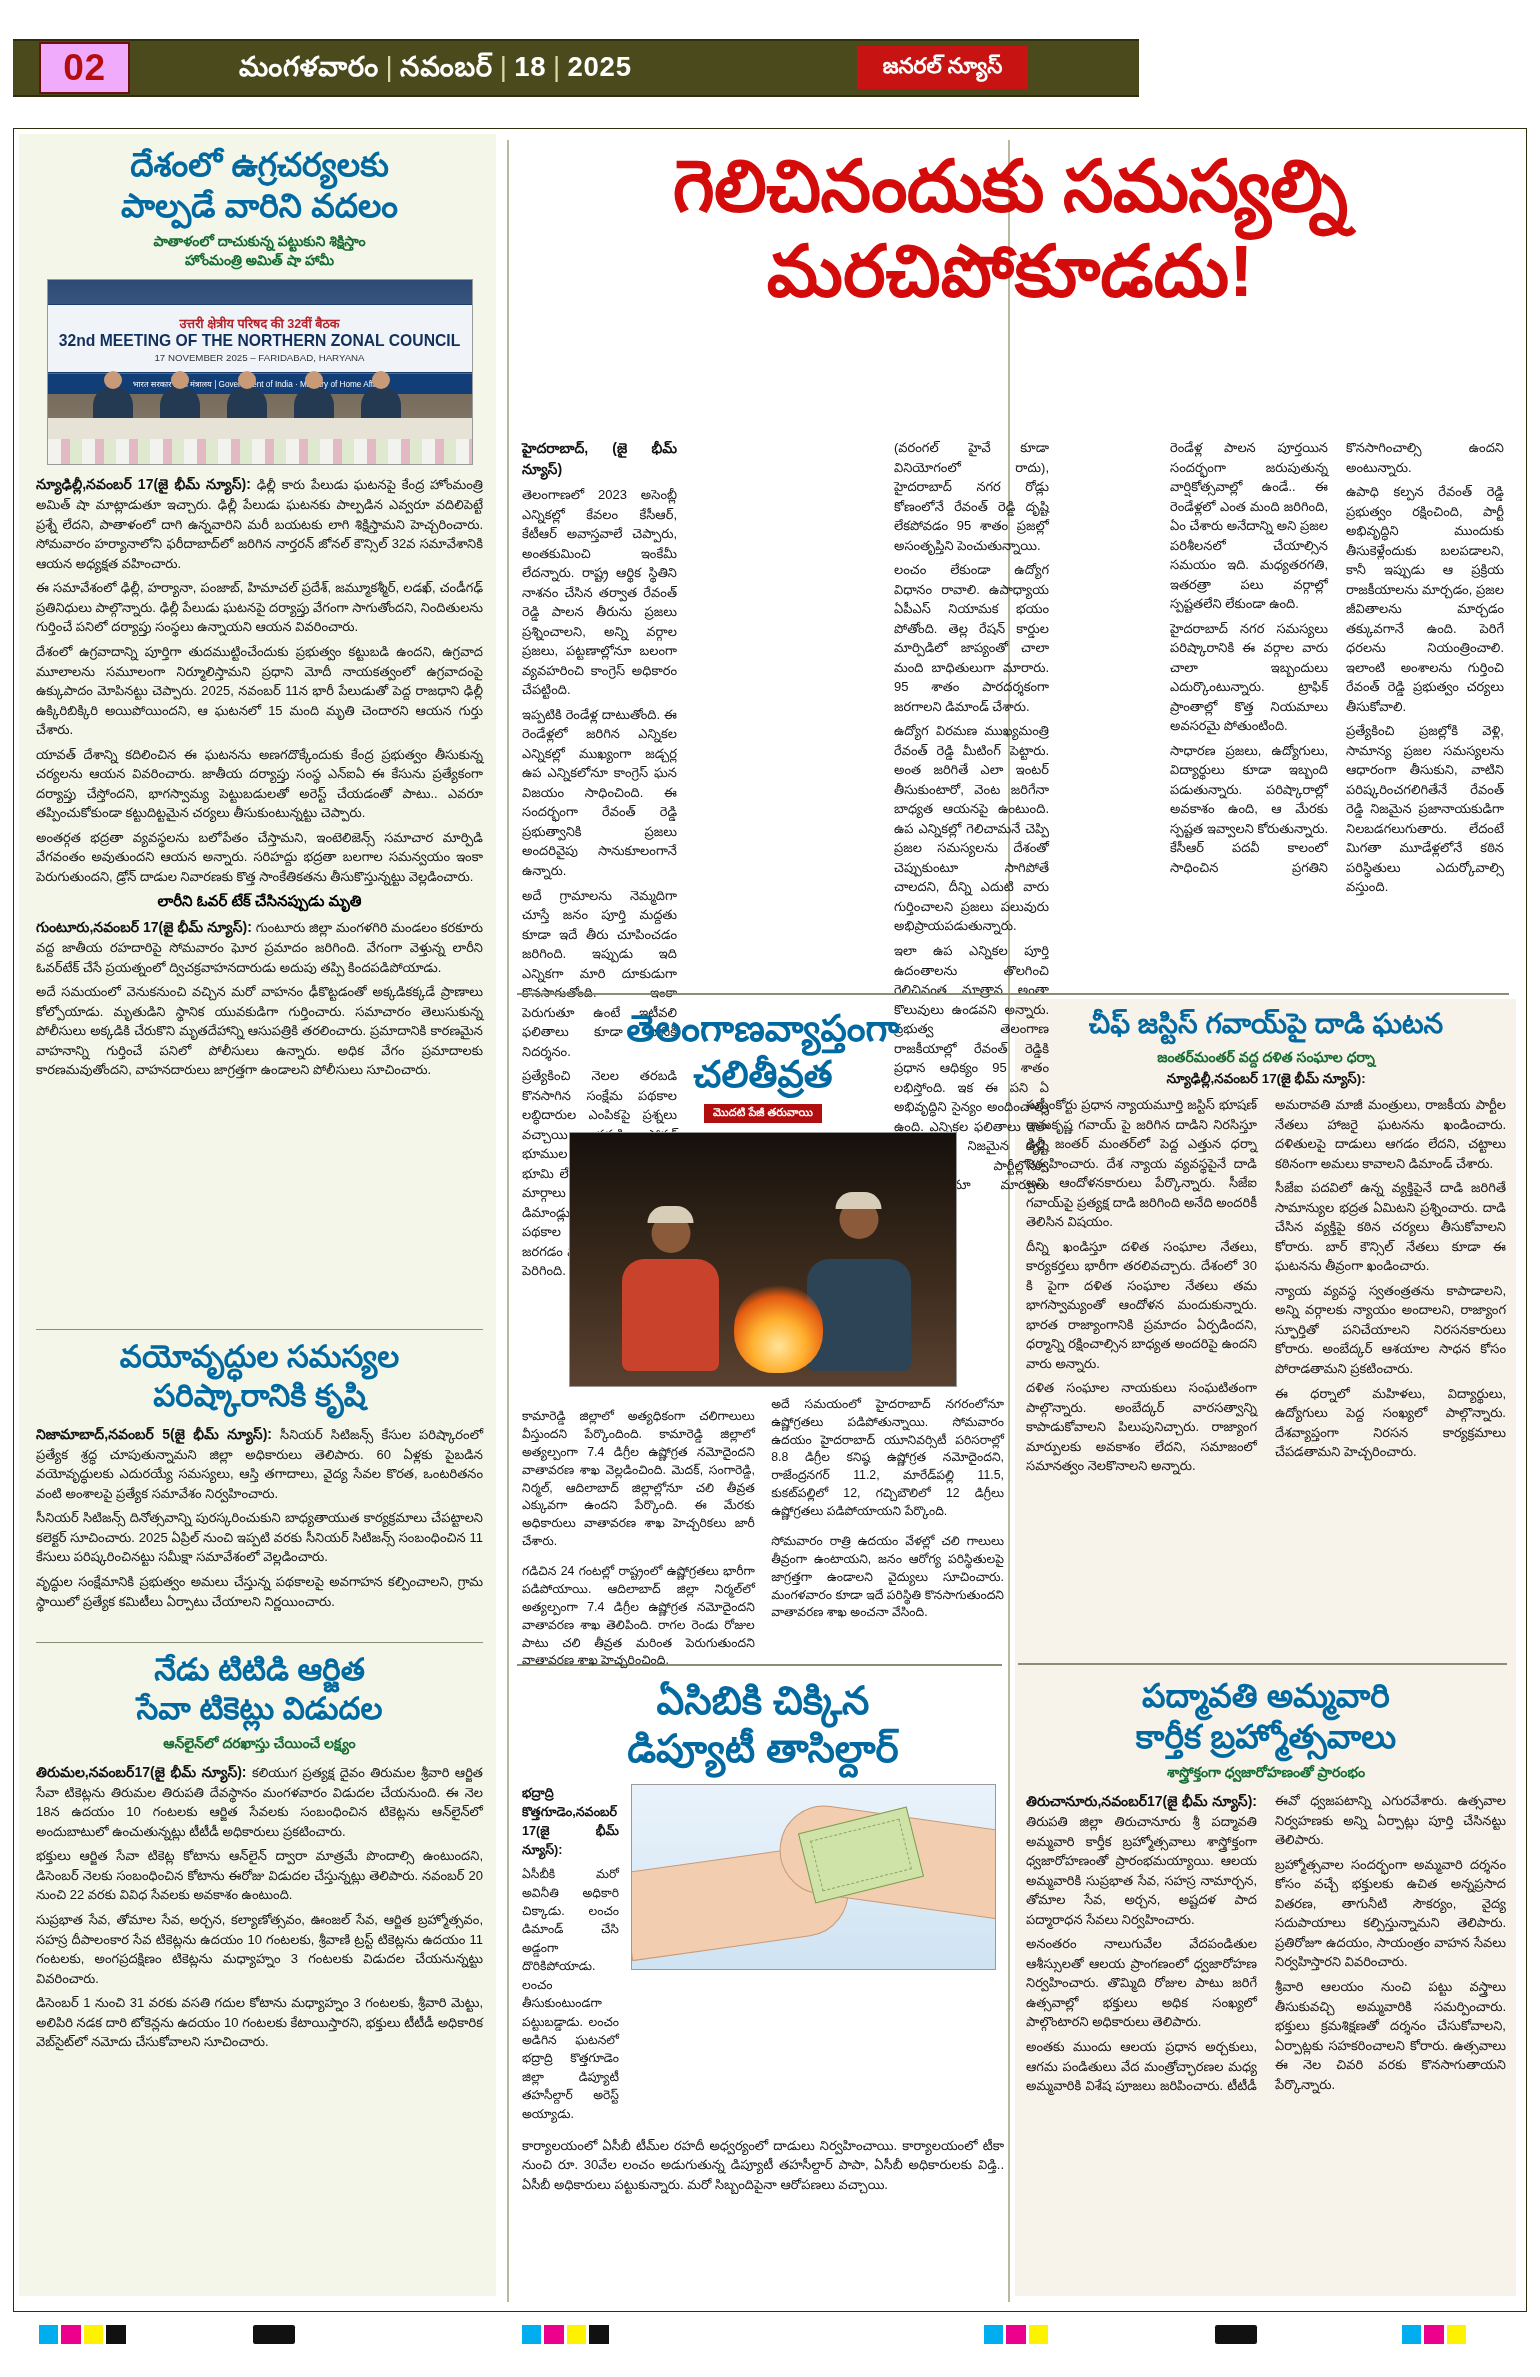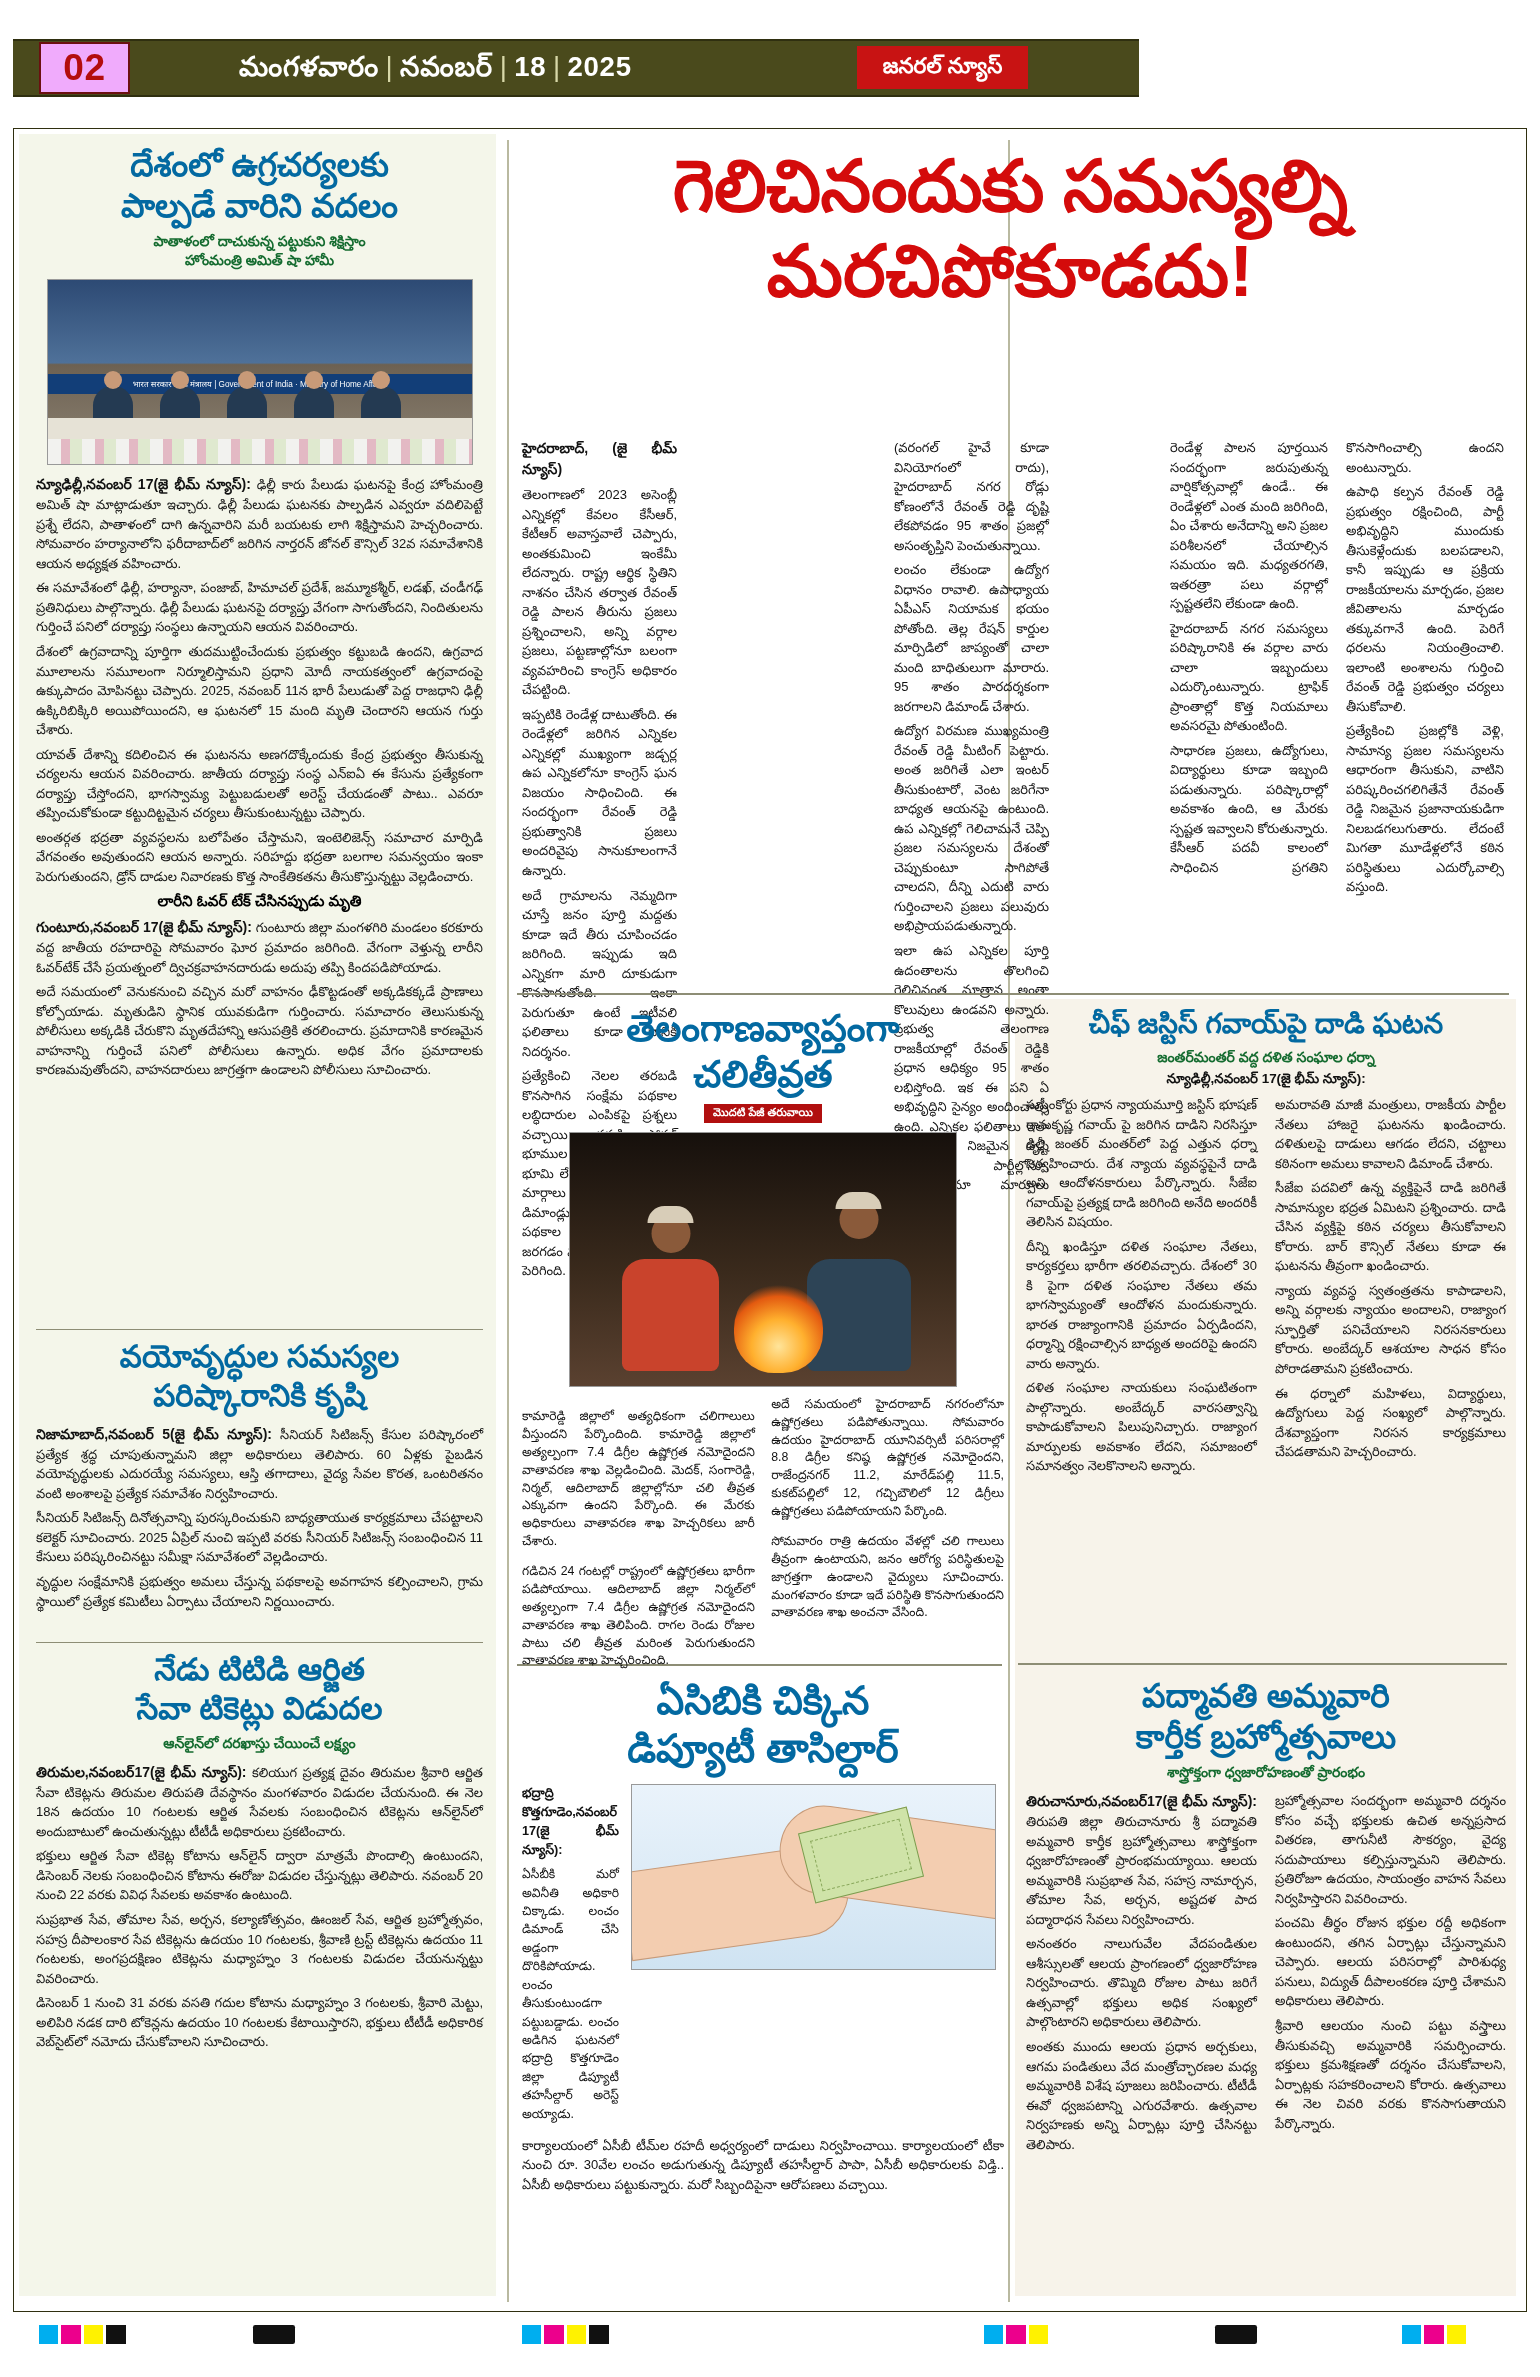--- a/index.html
+++ b/index.html
@@ -241,20 +241,25 @@
 <div class="divider-v" style="left:507px; top:140px; height:2162px;"></div>
 <div class="divider-v" style="left:1008px; top:140px; height:2162px;"></div>
 
 <div class="col" style="left:36px; top:146px; width:447px;">
   <div class="tel-head-dark" style="font-size:33px;">దేశంలో ఉగ్రచర్యలకు</div>
   <div class="tel-head-dark" style="font-size:33px; margin-top:3px;">పాల్పడే వారిని వదలం</div>
   <div class="kicker" style="margin-top:7.5px;">పాతాళంలో దాచుకున్న పట్టుకుని శిక్షిస్తాం</div>
   <div class="kicker">హోంమంత్రి అమిత్ షా హామీ</div>
 
   <div class="photo ph1" style="margin:9px auto 0 auto;">
+    <div class="banner">
+      <div class="l1">उत्तरी क्षेत्रीय परिषद की 32वीं बैठक</div>
+      <div class="l2">32nd MEETING OF THE NORTHERN ZONAL COUNCIL</div>
+      <div class="l3">17 NOVEMBER 2025 – FARIDABAD, HARYANA</div>
+    </div>
     <div class="ribbon">भारत सरकार · गृह मंत्रालय | Government of India · Ministry of Home Affairs</div>
     <div class="people">
       <div class="p" style="left:45px;"></div>
       <div class="p" style="left:112px;"></div>
       <div class="p" style="left:179px;"></div>
       <div class="p" style="left:246px;"></div>
       <div class="p" style="left:313px;"></div>
     </div>
     <div class="table"></div>
     <div class="flowers"></div>
@@ -405,21 +410,20 @@
 <div class="col" style="left:1026px; top:1677px; width:480px;">
   <div class="tel-head-dark" style="font-size:33px;">పద్మావతి అమ్మవారి</div>
   <div class="tel-head-dark" style="font-size:33px; margin-top:3px;">కార్తీక బ్రహ్మోత్సవాలు</div>
   <div class="kicker" style="margin-top:7.5px;">శాస్త్రోక్తంగా ధ్వజారోహణంతో ప్రారంభం</div>
   <div class="body-txt" style="margin-top:9px; column-count:2; column-gap:18px;">
     <p><span class="byline">తిరుచానూరు,నవంబర్17(జై భీమ్ న్యూస్):</span>
       <span>తిరుపతి జిల్లా తిరుచానూరు శ్రీ పద్మావతి అమ్మవారి కార్తీక బ్రహ్మోత్సవాలు శాస్త్రోక్తంగా ధ్వజారోహణంతో ప్రారంభమయ్యాయి. ఆలయ అమ్మవారికి సుప్రభాత సేవ, సహస్ర నామార్చన, తోమాల సేవ, అర్చన, అష్టదళ పాద పద్మారాధన సేవలు నిర్వహించారు.</span></p>
     <p>అనంతరం నాలుగువేల వేదపండితుల ఆశీస్సులతో ఆలయ ప్రాంగణంలో ధ్వజారోహణ నిర్వహించారు. తొమ్మిది రోజుల పాటు జరిగే ఉత్సవాల్లో భక్తులు అధిక సంఖ్యలో పాల్గొంటారని అధికారులు తెలిపారు.</p>
     <p>అంతకు ముందు ఆలయ ప్రధాన అర్చకులు, ఆగమ పండితులు వేద మంత్రోచ్ఛారణల మధ్య అమ్మవారికి విశేష పూజలు జరిపించారు. టీటీడీ ఈవో ధ్వజపటాన్ని ఎగురవేశారు. ఉత్సవాల నిర్వహణకు అన్ని ఏర్పాట్లు పూర్తి చేసినట్టు తెలిపారు.</p>
     <p>బ్రహ్మోత్సవాల సందర్భంగా అమ్మవారి దర్శనం కోసం వచ్చే భక్తులకు ఉచిత అన్నప్రసాద వితరణ, తాగునీటి సౌకర్యం, వైద్య సదుపాయాలు కల్పిస్తున్నామని తెలిపారు. ప్రతిరోజూ ఉదయం, సాయంత్రం వాహన సేవలు నిర్వహిస్తారని వివరించారు.</p>
-    <p>పంచమి తీర్థం రోజున భక్తుల రద్దీ అధికంగా ఉంటుందని, తగిన ఏర్పాట్లు చేస్తున్నామని చెప్పారు. ఆలయ పరిసరాల్లో పారిశుధ్య పనులు, విద్యుత్ దీపాలంకరణ పూర్తి చేశామని అధికారులు తెలిపారు.</p>
     <p>శ్రీవారి ఆలయం నుంచి పట్టు వస్త్రాలు తీసుకువచ్చి అమ్మవారికి సమర్పించారు. భక్తులు క్రమశిక్షణతో దర్శనం చేసుకోవాలని, ఏర్పాట్లకు సహకరించాలని కోరారు. ఉత్సవాలు ఈ నెల చివరి వరకు కొనసాగుతాయని పేర్కొన్నారు.</p>
   </div>
 </div>
 
 <div class="footer-bars">
   <div class="grp" style="left:39px; top:4.5px;">
     <div class="sw" style="background:#00aeef;"></div>
     <div class="sw" style="background:#ec008c;"></div>
     <div class="sw" style="background:#fff200;"></div>
     <div class="sw" style="background:#111;"></div>

